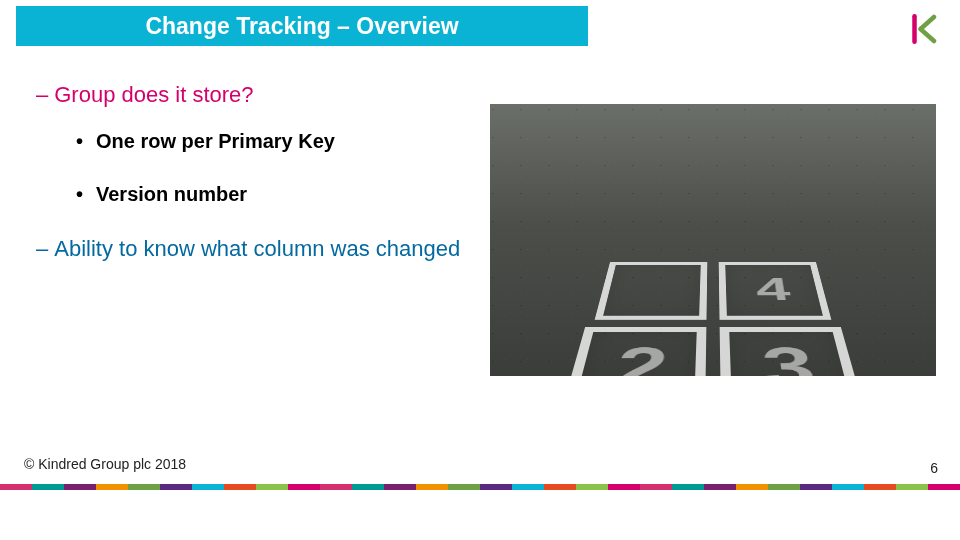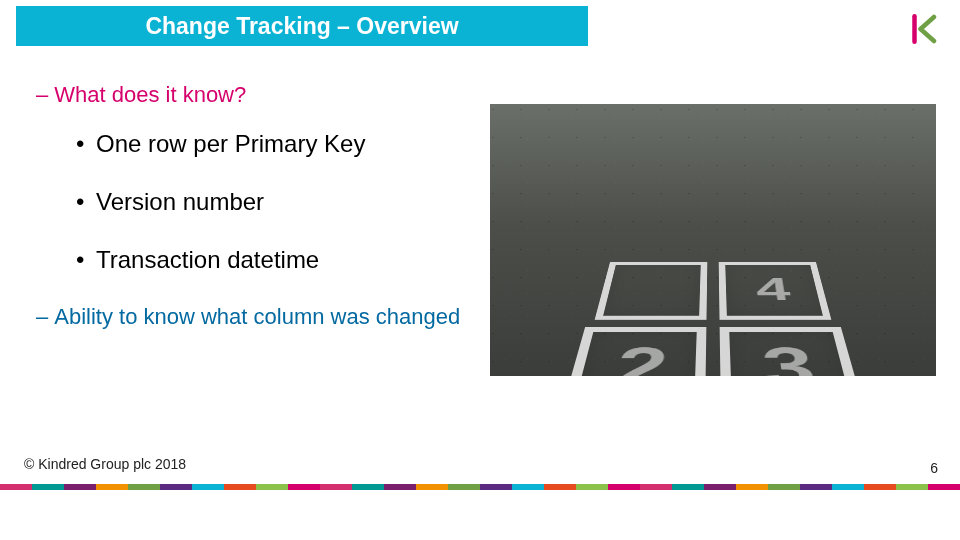--- a/index.html
+++ b/index.html
@@ -19,21 +19,21 @@
     position: absolute;
     right: 20px; top: 14px;
     width: 30px; height: 30px;
   }
   .logo svg { width: 30px; height: 30px; }
 
   .content { position: absolute; left: 36px; top: 82px; width: 600px; }
   .heading { color: #d6006c; font-size: 22px; margin-bottom: 22px; }
   .heading .dash { margin-right: 6px; }
   .bullets { list-style: none; padding-left: 40px; }
-  .bullets li { color: #000; font-size: 24px; margin-bottom: 30px; position: relative; padding-left: 20px; }
+  .bullets li { color: #000; font-size: 20px; margin-bottom: 30px; position: relative; padding-left: 20px; font-weight: bold; }
   .bullets li::before { content: "•"; position: absolute; left: 0; top: 0; }
   .heading2 { color: #0369a1; font-size: 22px; margin-top: 6px; }
 
   .image {
     position: absolute;
     right: 24px; top: 104px;
     width: 446px; height: 272px;
     overflow: hidden;
     background: #565a55;
   }
@@ -87,26 +87,25 @@
 
   <div class="logo">
     <svg viewBox="0 0 40 40">
       <path d="M6 3 L6 37" stroke="#d6006c" stroke-width="6" stroke-linecap="round" fill="none"></path>
       <path d="M32 4 L14 20 L32 36" stroke="#6fa046" stroke-width="6" stroke-linecap="round" stroke-linejoin="round" fill="none"></path>
     </svg>
   </div>
 
   <div class="content">
     <div class="heading">
-      <span class="dash">–</span><span>What does it know?</span>
+      <span class="dash">–</span><span>Group does it store?</span>
     </div>
     <ul class="bullets">
       <li>One row per Primary Key</li>
       <li>Version number</li>
-      <li>Transaction datetime</li>
     </ul>
     <div class="heading heading2">
       <span class="dash">–</span><span>Ability to know what column was changed</span>
     </div>
   </div>
 
   <div class="image">
     <div class="asphalt"></div>
     <div class="hopscotch">
       <div class="row top">

